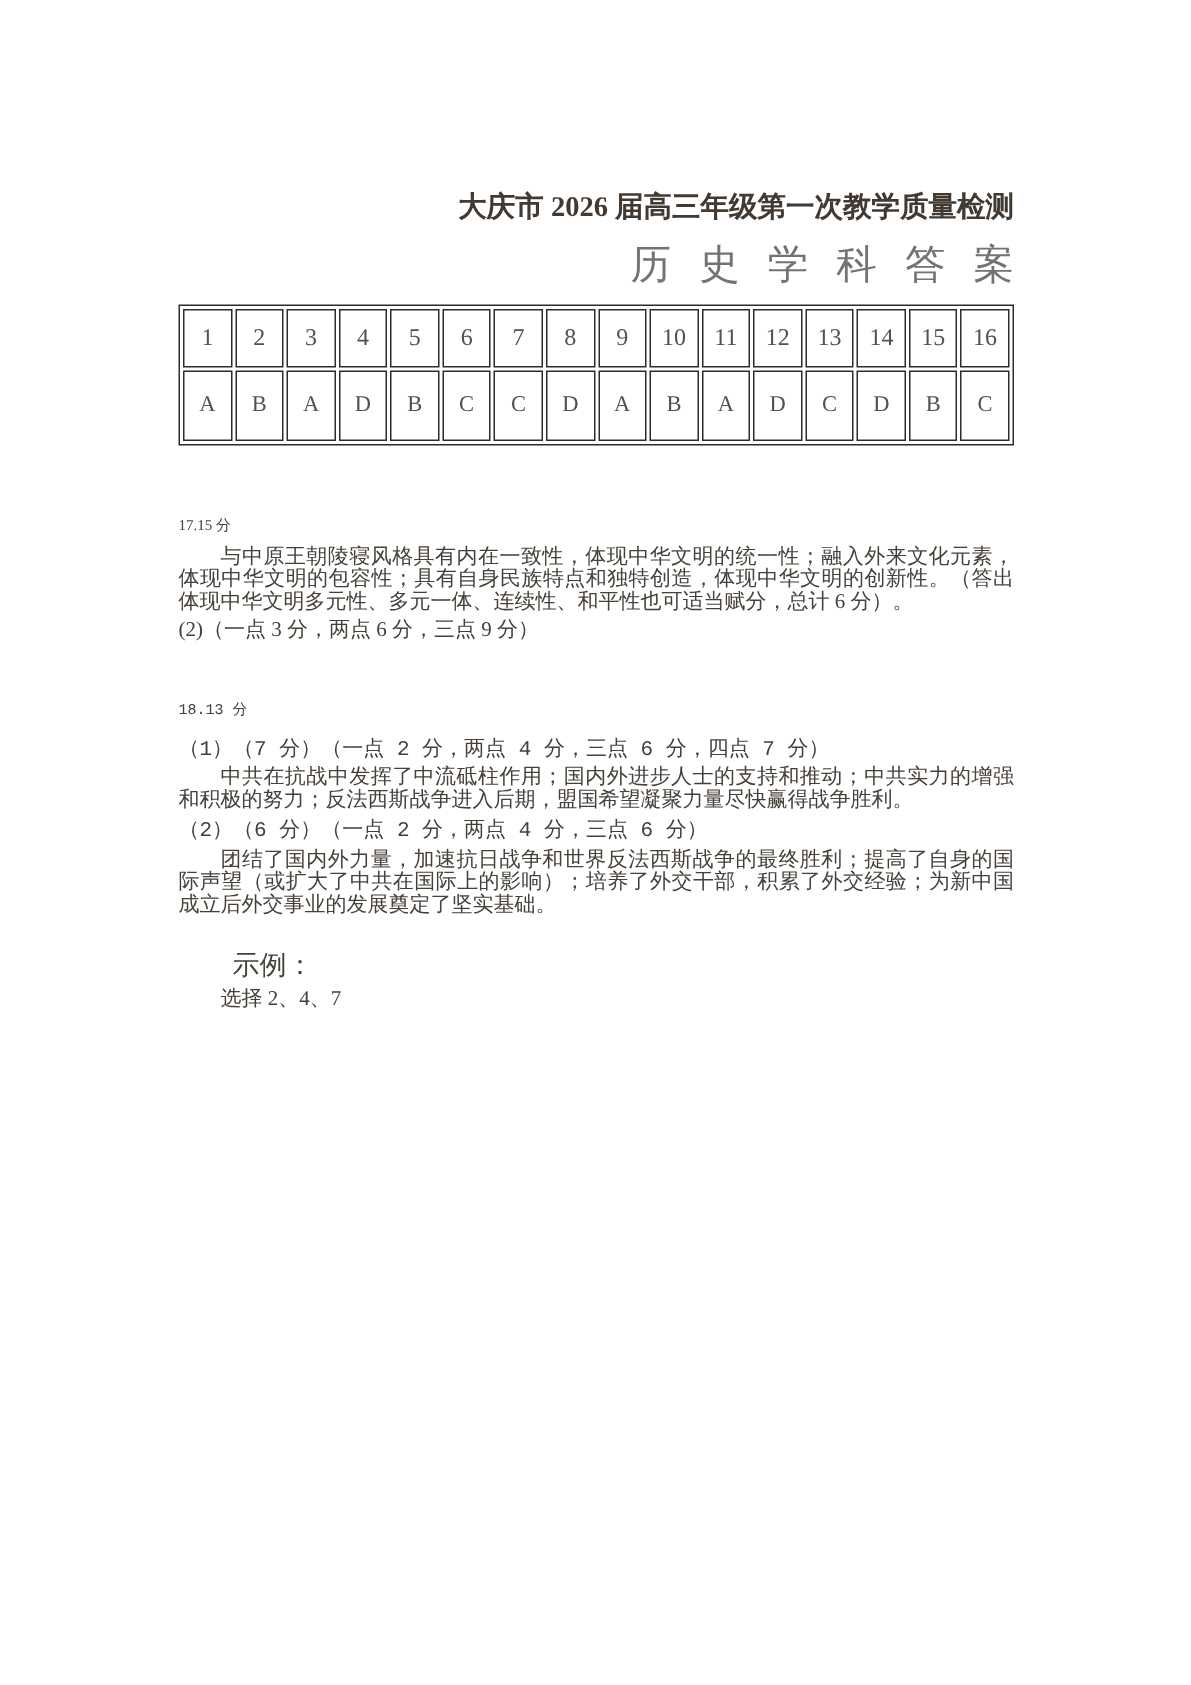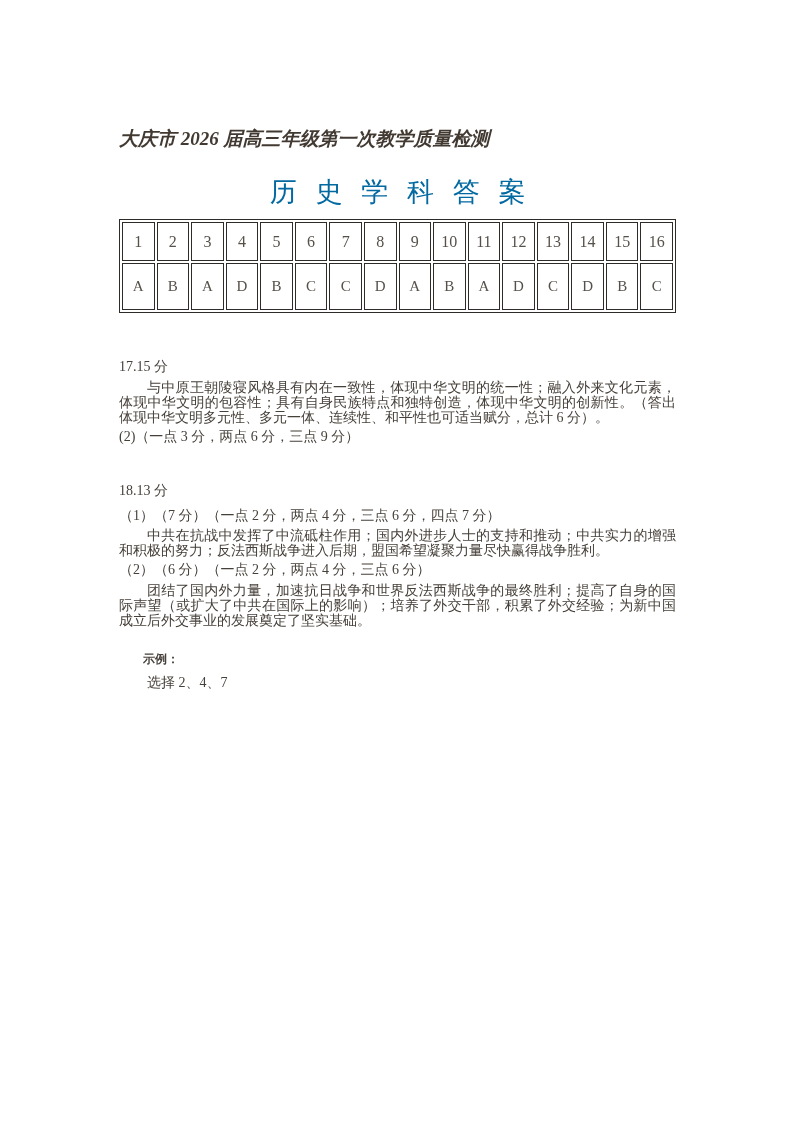--- a/index.html
+++ b/index.html
@@ -16,36 +16,35 @@
     color: #46403a;
   }
   .page {
     position: absolute;
     left: 119px;
     top: 0;
     width: 557px;
   }
   .doc-title {
     margin-top: 126px;
-    text-align: left;
+    text-align: right;
     font-size: 19px;
     line-height: 26px;
     font-weight: bold;
     color: #423a32;
     white-space: nowrap;
-    font-style: italic;
   }
   .doc-subtitle {
-    margin-top: 22px;
-    text-align: center;
+    margin-top: 6px;
+    text-align: right;
     font-size: 27px;
     line-height: 36px;
     font-weight: normal;
     word-spacing: 12px;
-    color: #0369a1;
+    color: #737373;
     white-space: nowrap;
   }
   table.answer-table {
     margin-top: 9px;
     width: 100%;
     table-layout: fixed;
     border-collapse: separate;
     border-spacing: 2px;
     border: 1px solid #2e2b28;
     background: #ffffff;
@@ -56,37 +55,37 @@
     vertical-align: middle;
     font-size: 16px;
     color: #56504a;
     padding: 0;
   }
   tr.num-row td { height: 37px; }
   tr.ans-row td { height: 45px; font-size: 15px; }
 
   .section { font-size: 14px; line-height: 24.5px; }
   .sec-17 { margin-top: 42px; }
-  .sec-18 { margin-top: 30px; }
+  .sec-18 { margin-top: 30px; font-family: Liberation Mono, monospace; }
   .sec-19 { margin-top: 30px; }
   .sec-20 { margin-top: 8px; }
-  .sec-heading { font-size: 14px; line-height: 24.5px; }
+  .sec-heading { font-size: 10px; line-height: 24.5px; }
   .score-label { line-height: 24.5px; }
   .answer-para {
     margin: 0;
     text-indent: 2em;
     text-align: justify;
     line-height: 15px;
   }
   .example-label {
     margin-left: 2em;
     margin-top: 19px;
-    font-weight: bold;
+    font-weight: normal;
     font-family: "Liberation Sans", "DejaVu Sans", sans-serif;
-    font-size: 12px;
+    font-size: 18px;
     line-height: 24.5px;
   }
   .example-choice {
     margin-left: 2em;
     line-height: 24.5px;
   }
 </style>
 </head>
 <body>
 

